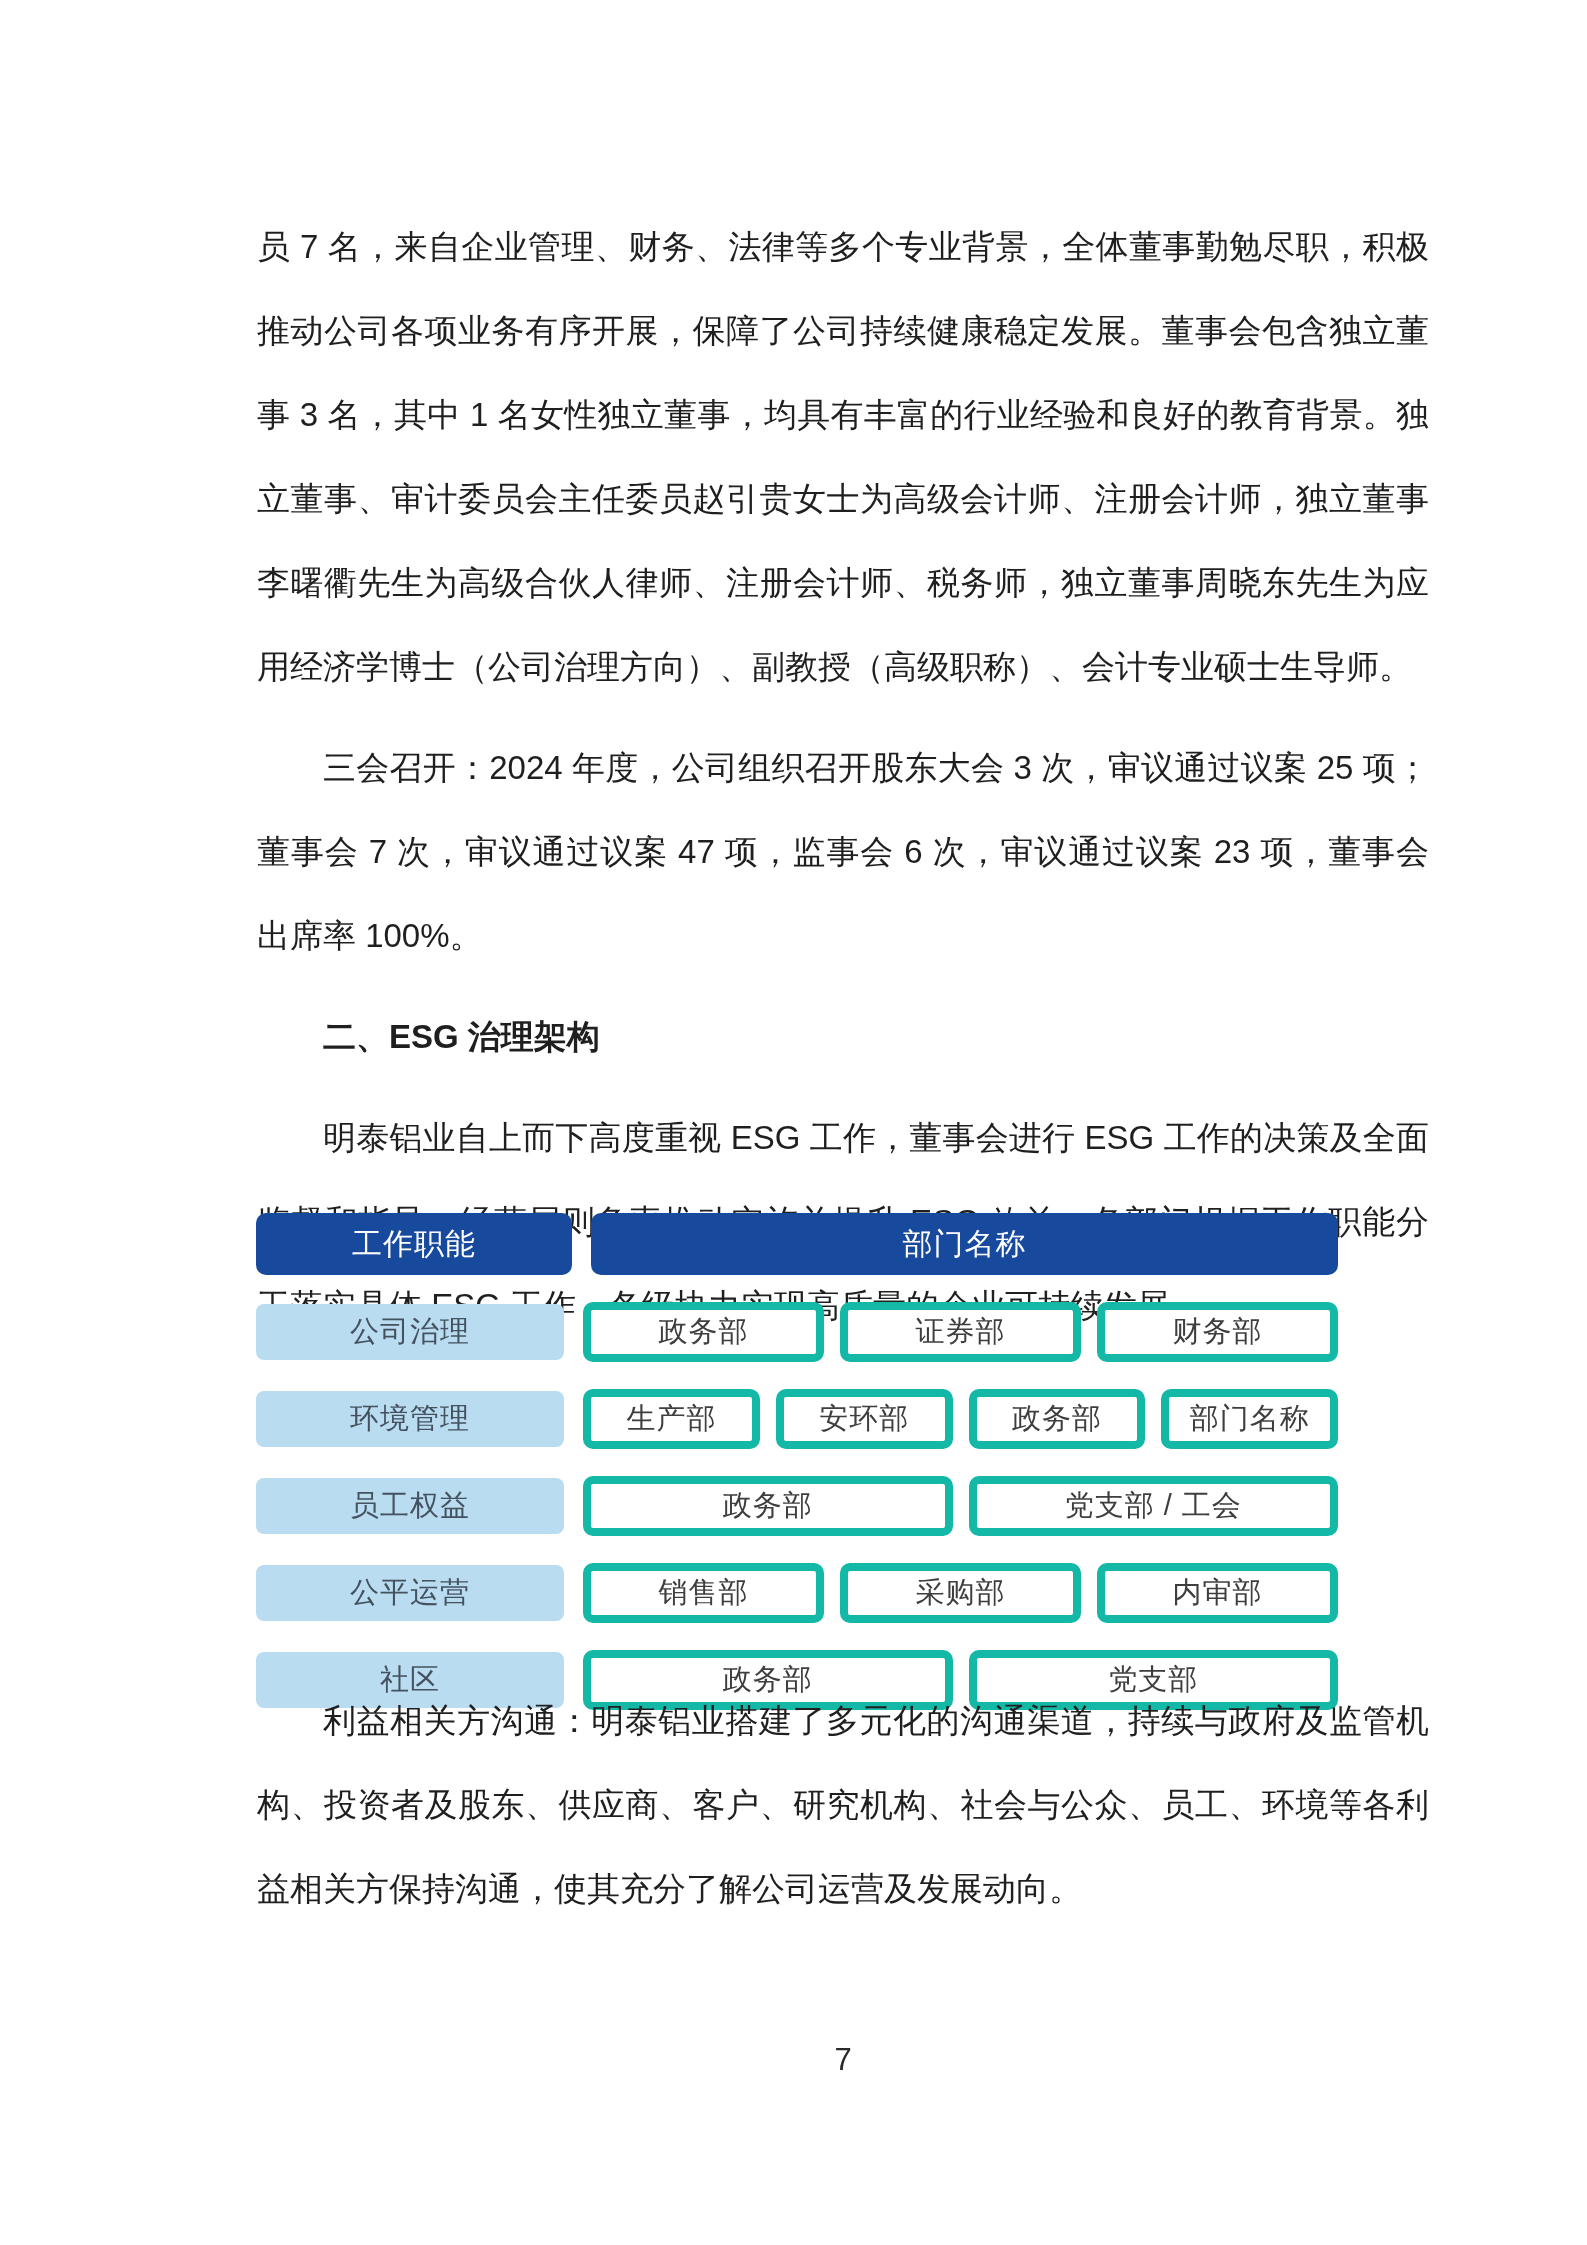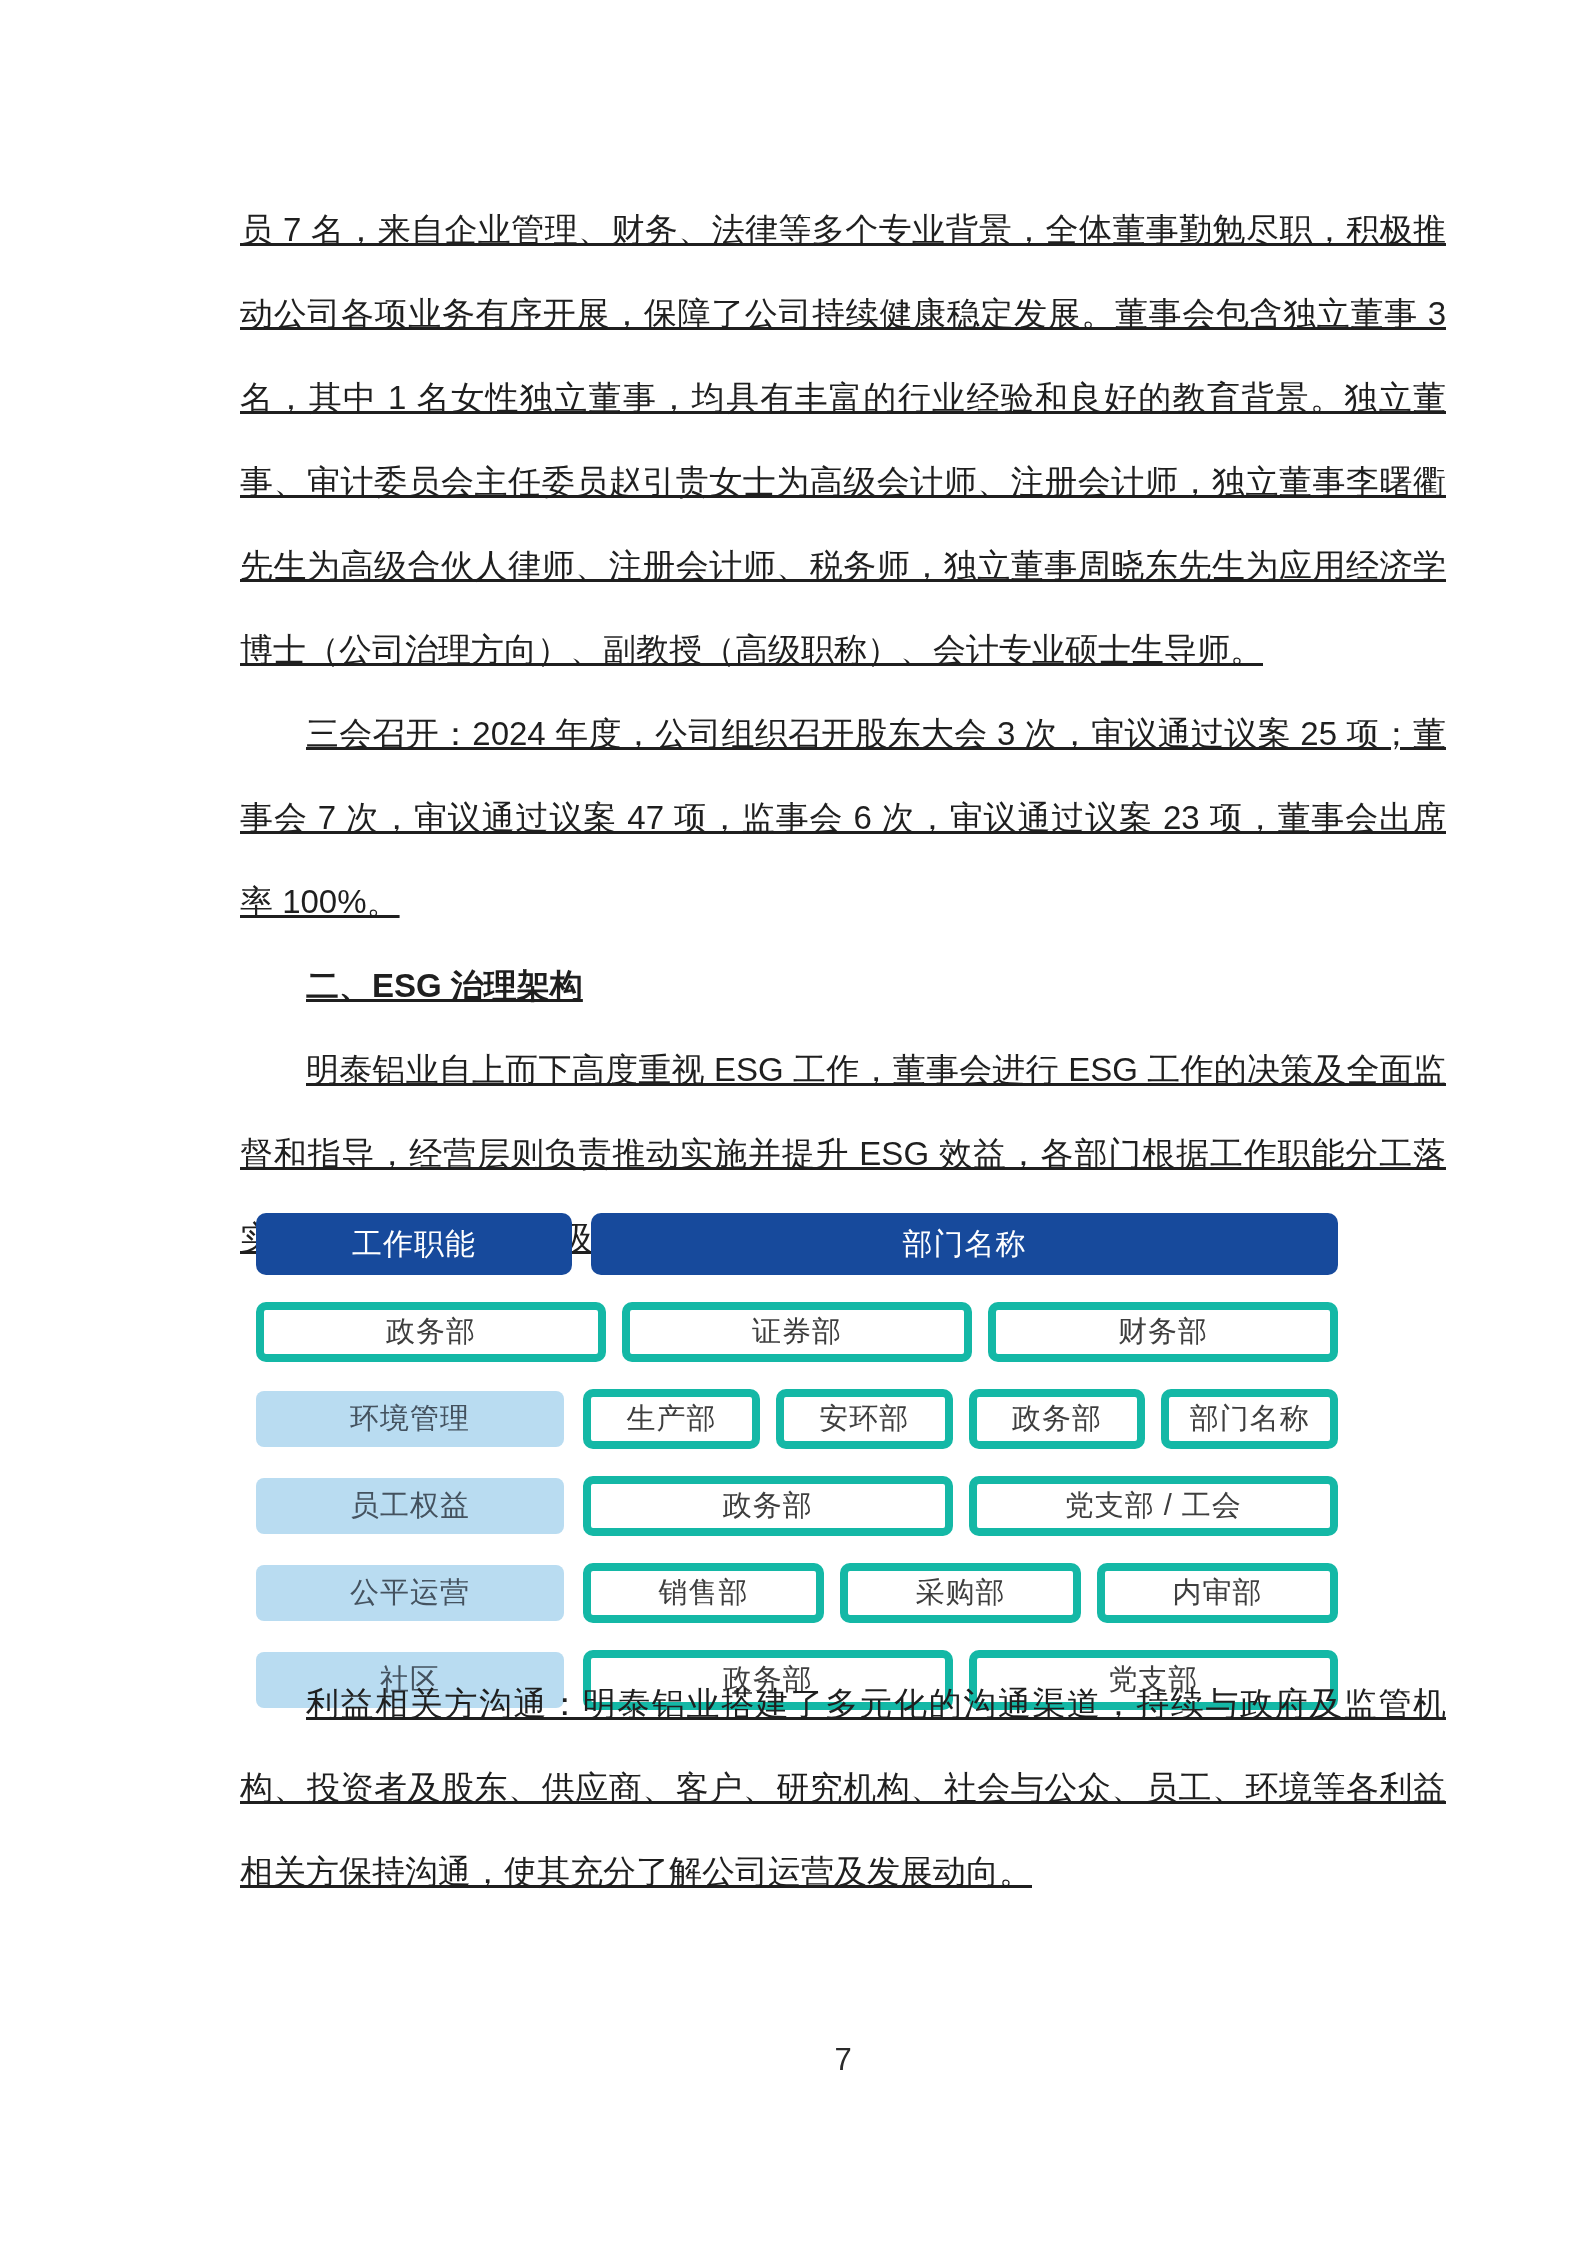--- a/index.html
+++ b/index.html
@@ -12,23 +12,22 @@
     overflow:hidden;
   }
   .textblock {
     position:absolute;
     left:240px; width:1206px;
     color:#1f1f1f;
     font-size:33px;
     line-height:84px;
   }
   .textblock p, .textblock h2 {
-    margin:0; padding:0;
+    margin:17px; padding:0;
     text-align:justify;
-    text-decoration:underline;
   }
   .textblock h2 { font-size:33px; font-weight:bold; }
   .indent { text-indent:2em; }
 
   
   .esg-table { position:absolute; left:256px; top:1213px; width:1082px; }
   .thead { display:flex; gap:19px; margin-bottom:27px; }
   .th {
     height:62px; border-radius:10px;
     background:#174a9c; color:#ffffff;
@@ -71,20 +70,21 @@
     <p class="indent">明泰铝业自上而下高度重视 ESG 工作，董事会进行 ESG 工作的决策及全面监督和指导，经营层则负责推动实施并提升 ESG 效益，各部门根据工作职能分工落实具体 ESG 工作，各级协力实现高质量的企业可持续发展。</p>
   </div>
 
   <div class="esg-table">
     <div class="thead">
       <div class="th th-func">工作职能</div>
       <div class="th th-dept">部门名称</div>
     </div>
     <div>
         <div class="trow">
+          <div class="func-cell">公司治理</div>
           <div class="dept-wrap">
             <div class="dept-cell">政务部</div>
             <div class="dept-cell">证券部</div>
             <div class="dept-cell">财务部</div>
           </div>
         </div>
         <div class="trow">
           <div class="func-cell">环境管理</div>
           <div class="dept-wrap">
             <div class="dept-cell">生产部</div>

